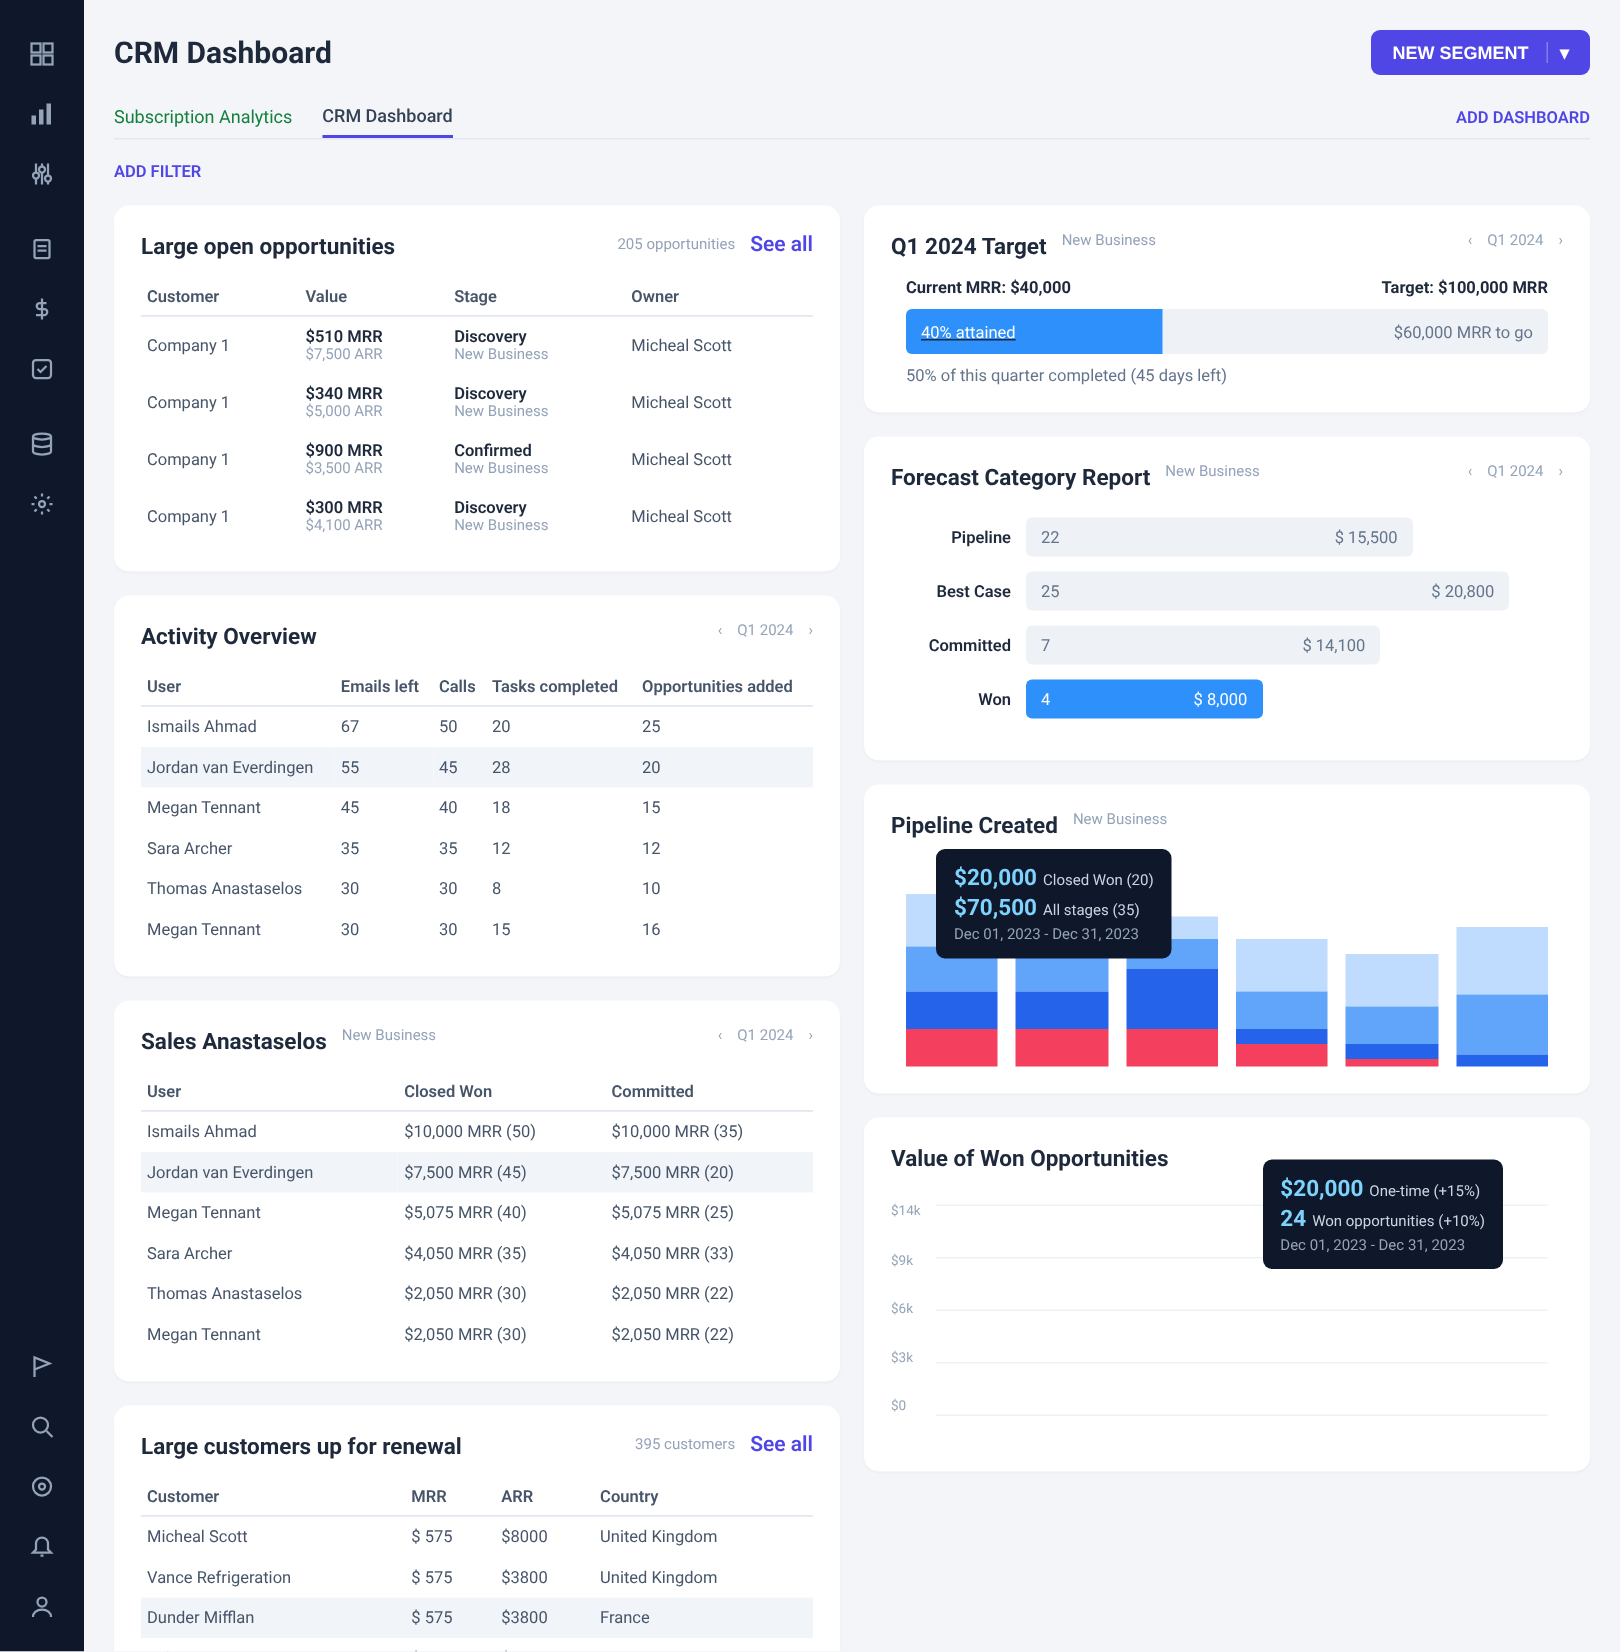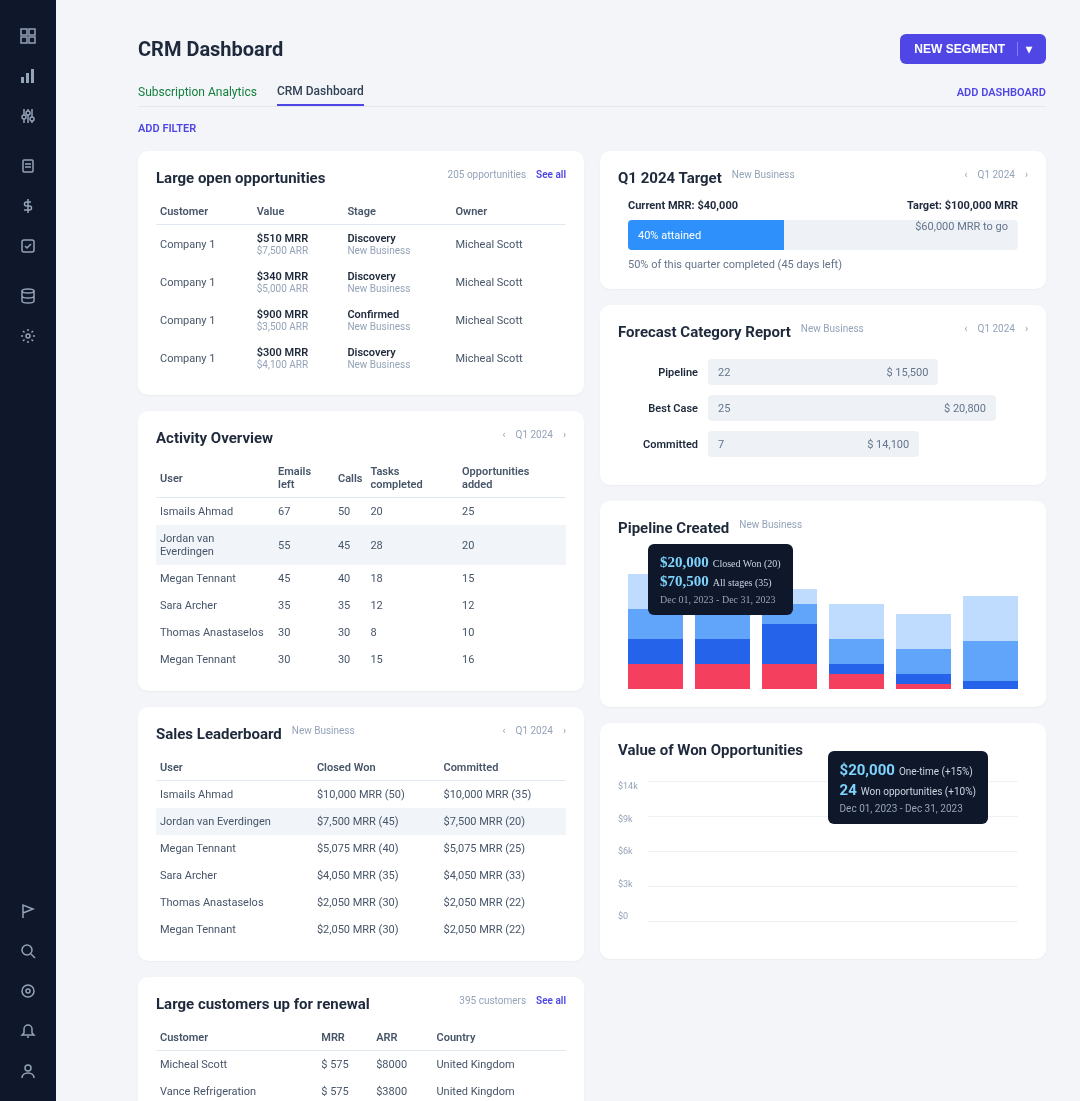--- a/index.html
+++ b/index.html
@@ -1,57 +1,57 @@
 <!DOCTYPE html>
 <html><head>
 <meta charset="utf-8">
 <style>
 * { box-sizing: border-box; margin: 0; padding: 0; }
 body { font-family: -apple-system, "Segoe UI", Roboto, sans-serif; background: #f3f5f9; color: #1e293b; width: 1080px; height: 1101px; overflow: hidden; }
 .app { display: flex; height: 1101px; }
 .sidebar { width: 56px; background: #0f172a; display: flex; flex-direction: column; align-items: center; padding-top: 16px; }
 .sidebar .icon { width: 24px; height: 24px; margin: 8px 0; display: flex; align-items: center; justify-content: center; color: #94a3b8; cursor: pointer; }
 .sidebar .spacer { flex: 1; }
-.main { flex:1; padding: 34px; overflow: hidden; margin-left: 48px; }
+.main { flex:1; padding: 20px; overflow: hidden; }
 .header { display:flex; justify-content: space-between; align-items:center; margin-bottom:14px; }
 .header h1 { font-size: 20px; font-weight:700; color:#1e293b; }
 .btn-primary { background:#4f46e5; color:#fff; border:none; padding:8px 14px; border-radius:6px; font-size:12px; font-weight:600; display:flex; align-items:center; gap:8px; cursor:pointer; }
 .btn-primary .chev { border-left:1px solid rgba(255,255,255,.3); padding-left:8px; margin-left:4px; }
 .tabs { display:flex; gap:20px; border-bottom:1px solid #e2e8f0; margin-bottom:10px; align-items:center; }
 .tabs .tab { font-size:12px; padding:6px 0; color:#15803d; cursor:pointer; }
 .tabs .tab.active { color:#334155; border-bottom:2px solid #4f46e5; font-weight:500; }
 .tabs .add-dash { margin-left:auto; color:#4f46e5; font-size:11px; font-weight:600; cursor:pointer; }
 .add-filter { color:#4f46e5; font-size:11px; font-weight:600; margin-bottom:16px; cursor:pointer; display:inline-block;}
 .grid { display:flex; gap:16px; }
 .col { flex:1; display:flex; flex-direction:column; gap:16px; }
 .card { background:#fff; border-radius:10px; padding:18px; box-shadow:0 1px 2px rgba(0,0,0,.04); }
 .card-header { display:flex; align-items:flex-start; margin-bottom:12px; gap:10px; }
 .card-header h2 { font-size:15px; font-weight:700; }
 .card-header .tag { font-size:10px; color:#94a3b8; }
 .card-header .meta { margin-left:auto; font-size:10px; color:#94a3b8; display:flex; gap:10px; align-items:center;}
-.card-header .link { color:#4f46e5; font-size:10px; font-weight:600; cursor:pointer; }
+.card-header .link { color:#4f46e5; font-size:14px; font-weight:600; cursor:pointer; }
 .period-nav { display:flex; align-items:center; gap:6px; }
 .period-nav .arr { color:#94a3b8; cursor:pointer; font-size:10px; }
 table { width:100%; border-collapse:collapse; font-size:11px; }
 th { text-align:left; font-size:11px; font-weight:600; color:#475569; padding:6px 4px; border-bottom:1px solid #e2e8f0; }
 td { padding:7px 4px; color:#475569; }
 tr.striped td { background:#f1f5f9; }
 .val-main { font-weight:600; color:#1e293b; }
 .val-sub { color:#94a3b8; font-size:10px; }
 .progress-row { display:flex; justify-content:space-between; font-size:11px; margin-bottom:8px; }
-.progress-bar { height:30px; background:#eef2f7; border-radius:4px; display:flex; align-items:flex-start; position:relative; margin-bottom:8px; }
+.progress-bar { height:30px; background:#eef2f7; border-radius:4px; display:flex; align-items:center; position:relative; margin-bottom:8px;text-decoration:underline; }
 .progress-fill { height:100%; background:#2e90fa; border-radius:4px 0 0 4px; display:flex; align-items:center; padding-left:10px; color:#fff; font-size:11px; }
 .progress-rest { position:absolute; right:10px; font-size:11px; color:#64748b; }
 .forecast-row { display:grid; grid-template-columns:80px 1fr; align-items:center; margin-bottom:10px; gap:10px; }
 .forecast-label { font-size:11px; font-weight:600; text-align:right; }
 .forecast-bar { height:26px; border-radius:4px; display:flex; align-items:center; padding:0 10px; justify-content:space-between; font-size:11px; color:#64748b;text-align:right; }
 .chart-tooltip { position:absolute; background:#0f172a; color:#fff; padding:10px 12px; border-radius:6px; font-size:10px; z-index:10; }
 .chart-tooltip .big { font-size:15px; font-weight:700; color:#7dd3fc; display:inline-block; margin-right:4px;}
 .chart-tooltip .line { margin-bottom:2px; }
-.pipeline-chart { position:relative; height:140px; display:flex; align-items:flex-end; gap:12px; padding:0 10px;font-family:Liberation Serif, serif; }
+.pipeline-chart { position:relative; height:140px; display:flex; align-items:flex-end; gap:12px; padding:0 10px; }
 .stack-bar { flex:1; display:flex; flex-direction:column; justify-content:flex-end; }
 .stack-seg { width:100%; }
 .won-chart { position:relative; height:170px; padding-left:30px; }
 .won-bars { position:absolute; left:30px; right:10px; bottom:20px; top:10px; display:flex; align-items:flex-end; gap:6px; }
 .won-bar { flex:1; display:flex; flex-direction:column; justify-content:flex-end; }
 .won-axis { position:absolute; left:0; top:10px; bottom:20px; display:flex; flex-direction:column; justify-content:space-between; font-size:9px; color:#94a3b8; }
 .won-grid { position:absolute; left:30px; right:10px; top:10px; bottom:20px; }
 .won-grid div { border-top:1px solid #eef2f7; position:absolute; left:0; right:0; }
 </style>
 </head>
@@ -294,21 +294,21 @@
                   <td>30</td>
                   <td>15</td>
                   <td>16</td>
                 </tr>
               </tbody>
           </table>
         </div>
 
         <div class="card">
           <div class="card-header">
-            <h2>Sales Leaderboard</h2>
+            <h2>Sales Anastaselos</h2>
             <span class="tag">New Business</span>
             <div class="meta period-nav">
                 <span class="arr">‹</span>
                 <span>Q1 2024</span>
                 <span class="arr">›</span>
               </div>
           </div>
           <table>
             <thead>
                 <tr>
@@ -451,20 +451,29 @@
                     <span>$ 20,800</span>
                   </div>
                 </div>
               </div>
               <div class="forecast-row">
                 <div class="forecast-label">Committed</div>
                 <div>
                   <div class="forecast-bar" style="width:66%;background:#eef2f7;color:#64748b">
                     <span>7</span>
                     <span>$ 14,100</span>
+                  </div>
+                </div>
+              </div>
+              <div class="forecast-row">
+                <div class="forecast-label">Won</div>
+                <div>
+                  <div class="forecast-bar" style="width:44%;background:#2e90fa;color:#fff">
+                    <span>4</span>
+                    <span>$ 8,000</span>
                   </div>
                 </div>
               </div>
             </div>
         </div>
 
         <div class="card">
           <div class="card-header">
             <h2>Pipeline Created</h2>
             <span class="tag">New Business</span>

